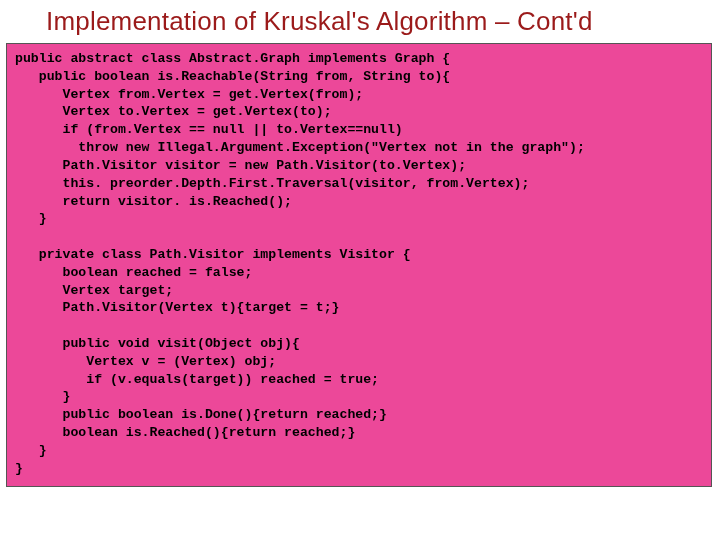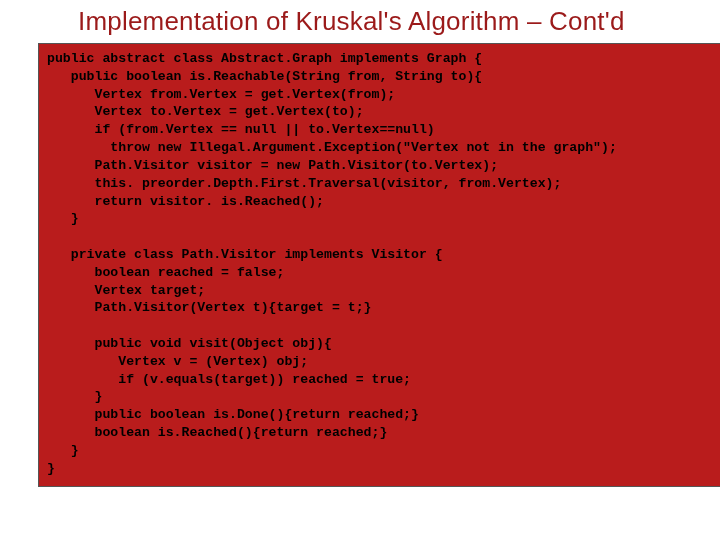--- a/index.html
+++ b/index.html
@@ -9,31 +9,30 @@
     height: 540px;
     background: #fff;
     font-family: Arial, Helvetica, sans-serif;
     overflow: hidden;
   }
   .slide {
     width: 720px;
     height: 396px;
     position: relative;
     box-sizing: border-box;
-    padding-left: 32px;
   }
   .title {
     color: #9b1a1a;
     font-size: 26px;
     font-weight: 400;
     padding: 6px 0 6px 46px;
     letter-spacing: 0.2px;
   }
   .code-block {
-    background: #b91c1c;
+    background: #ec4899;
     border: 1px solid #555;
     margin: 0 6px 0 6px;
     padding: 6px 8px 8px 8px;
     box-sizing: border-box;
     width: 706px;
   }
   .code {
     font-family: "Courier New", Courier, monospace;
     font-size: 13.2px;
     line-height: 1.35;

